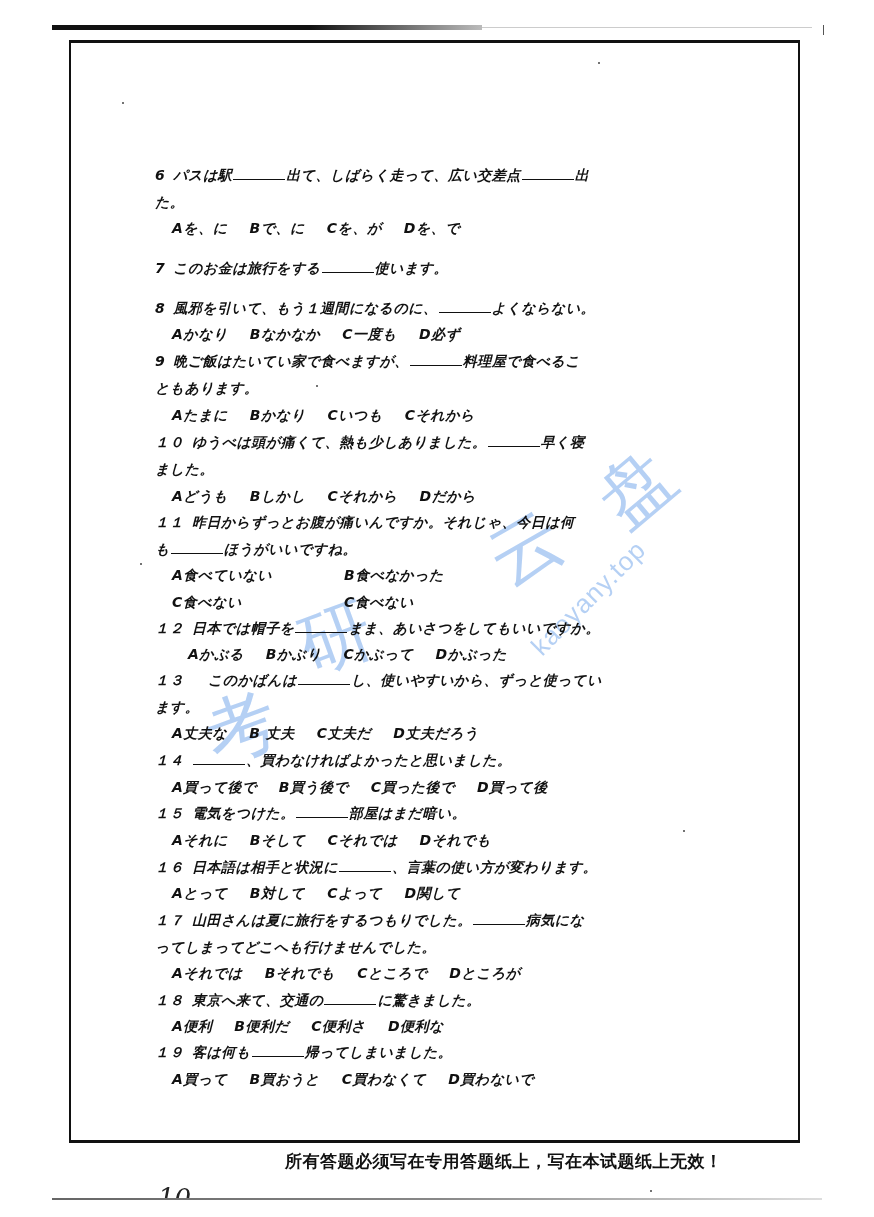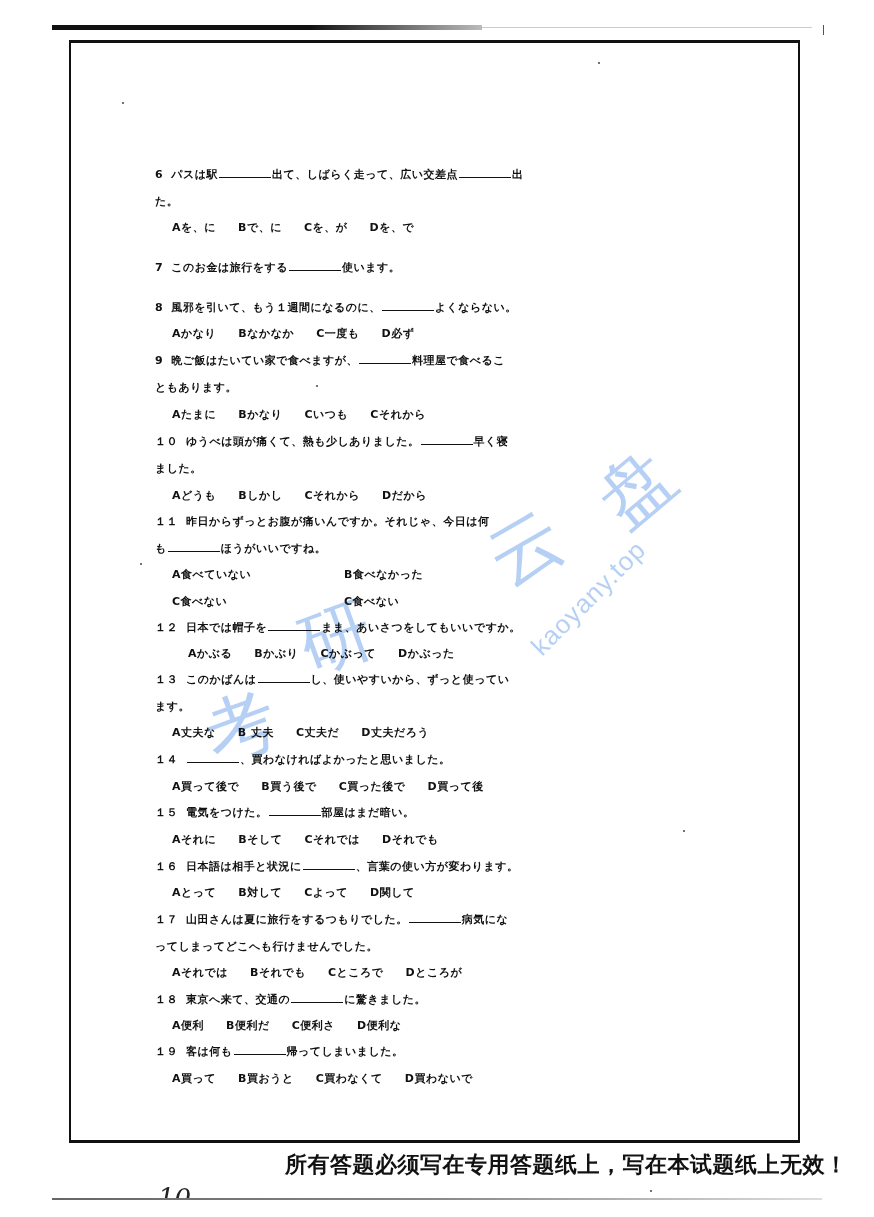--- a/index.html
+++ b/index.html
@@ -12,28 +12,28 @@
     background:linear-gradient(to right,#111 0%,#111 60%,#bbb 100%);
   }
   .top-rule2 { position:absolute; left:482px; top:27px; width:330px; height:1px; background:#ccc; }
   .right-tick { position:absolute; left:823px; top:25px; width:1px; height:10px; background:#555; }
   .frame {
     position:absolute; left:69px; top:40px; width:731px; height:1103px;
     border:2px solid #111; border-top-width:3px; border-bottom-width:3px; box-sizing:border-box;
   }
   .content { position:absolute; left:0; top:0; width:874px; height:1217px; }
   .line {
-    position:absolute; left:155px; font-size:11px; font-weight:bold; line-height:24px;
-    white-space:pre; letter-spacing:0.5px;
+    position:absolute; left:155px; font-size:14px; font-weight:bold; line-height:24px;
+    white-space:pre; letter-spacing:0.5px;font-style:italic;
   }
   .line.opt { left:172px; }
   .blank { display:inline-block; border-bottom:1.5px solid #111; width:52px; height:14px; margin:0 1px; }
   .opt-item { display:inline-block; margin-right:22px; }
   .footer-note {
-    position:absolute; left:285px; top:1150px; font-size:22px; font-weight:bold; letter-spacing:0.5px;
+    position:absolute; left:285px; top:1150px; font-size:17px; font-weight:bold; letter-spacing:0.5px;
   }
   .bottom-rule { position:absolute; left:52px; top:1198px; width:770px; height:2px;
     background:linear-gradient(to right,#666 0%,#888 50%,#ddd 100%); }
   .page-num {
     position:absolute; left:158px; top:1180px; font-family:"DejaVu Serif", serif; font-style:italic;
     font-size:26px; color:#222; height:18px; overflow:hidden; line-height:36px;
   }
   .watermark {
     position:absolute; color:rgba(120,170,235,0.55); font-weight:bold; pointer-events:none;
   }
@@ -68,21 +68,21 @@
     <div class="line opt" style="top: 403px;"><span class="opt-item">Aたまに</span><span class="opt-item">Bかなり</span><span class="opt-item">Cいつも</span><span class="opt-item">Cそれから</span></div>
     <div class="line" style="top: 430px;"><span style="margin-right: 8px;">１０</span><span>ゆうべは頭が痛くて、熱も少しありました。</span><span class="blank"></span><span>早く寝</span></div>
     <div class="line" style="top: 457px;"><span>ました。</span></div>
     <div class="line opt" style="top: 484px;"><span class="opt-item">Aどうも</span><span class="opt-item">Bしかし</span><span class="opt-item">Cそれから</span><span class="opt-item">Dだから</span></div>
     <div class="line" style="top: 510px;"><span style="margin-right: 8px;">１１</span><span>昨日からずっとお腹が痛いんですか。それじゃ、今日は何</span></div>
     <div class="line opt" style="top: 563px;"><span class="opt-item" style="width: 150px;">A食べていない</span><span class="opt-item" style="width: 150px;">B食べなかった</span></div>
     <div class="line" style="top: 537px;"><span>も</span><span class="blank"></span><span>ほうがいいですね。</span></div>
     <div class="line opt" style="top: 590px;"><span class="opt-item" style="width: 150px;">C食べない</span><span class="opt-item" style="width: 150px;">C食べない</span></div>
     <div class="line" style="top: 616px;"><span style="margin-right: 8px;">１２</span><span>日本では帽子を</span><span class="blank"></span><span>まま、あいさつをしてもいいですか。</span></div>
     <div class="line opt" style="top: 642px; margin-left: 16px;"><span class="opt-item">Aかぶる</span><span class="opt-item">Bかぶり</span><span class="opt-item">Cかぶって</span><span class="opt-item">Dかぶった</span></div>
-    <div class="line" style="top: 668px;"><span style="margin-right: 8px;">１３</span><span>このかばんは</span><span class="blank"></span><span>し、使いやすいから、ずっと使ってい</span></div>
+    <div class="line" style="top: 668px;"><span style="margin-right: 24px;">１３</span><span>このかばんは</span><span class="blank"></span><span>し、使いやすいから、ずっと使ってい</span></div>
     <div class="line" style="top: 695px;"><span>ます。</span></div>
     <div class="line opt" style="top: 721px;"><span class="opt-item">A丈夫な</span><span class="opt-item">B 丈夫</span><span class="opt-item">C丈夫だ</span><span class="opt-item">D丈夫だろう</span></div>
     <div class="line" style="top: 748px;"><span style="margin-right: 8px;">１４</span><span></span><span class="blank"></span><span>、買わなければよかったと思いました。</span></div>
     <div class="line opt" style="top: 775px;"><span class="opt-item">A買って後で</span><span class="opt-item">B買う後で</span><span class="opt-item">C買った後で</span><span class="opt-item">D買って後</span></div>
     <div class="line" style="top: 801px;"><span style="margin-right: 8px;">１５</span><span>電気をつけた。</span><span class="blank"></span><span>部屋はまだ暗い。</span></div>
     <div class="line opt" style="top: 828px;"><span class="opt-item">Aそれに</span><span class="opt-item">Bそして</span><span class="opt-item">Cそれでは</span><span class="opt-item">Dそれでも</span></div>
     <div class="line" style="top: 855px;"><span style="margin-right: 8px;">１６</span><span>日本語は相手と状況に</span><span class="blank"></span><span>、言葉の使い方が変わります。</span></div>
     <div class="line opt" style="top: 881px;"><span class="opt-item">Aとって</span><span class="opt-item">B対して</span><span class="opt-item">Cよって</span><span class="opt-item">D関して</span></div>
     <div class="line" style="top: 908px;"><span style="margin-right: 8px;">１７</span><span>山田さんは夏に旅行をするつもりでした。</span><span class="blank"></span><span>病気にな</span></div>
     <div class="line" style="top: 935px;"><span>ってしまってどこへも行けませんでした。</span></div>

